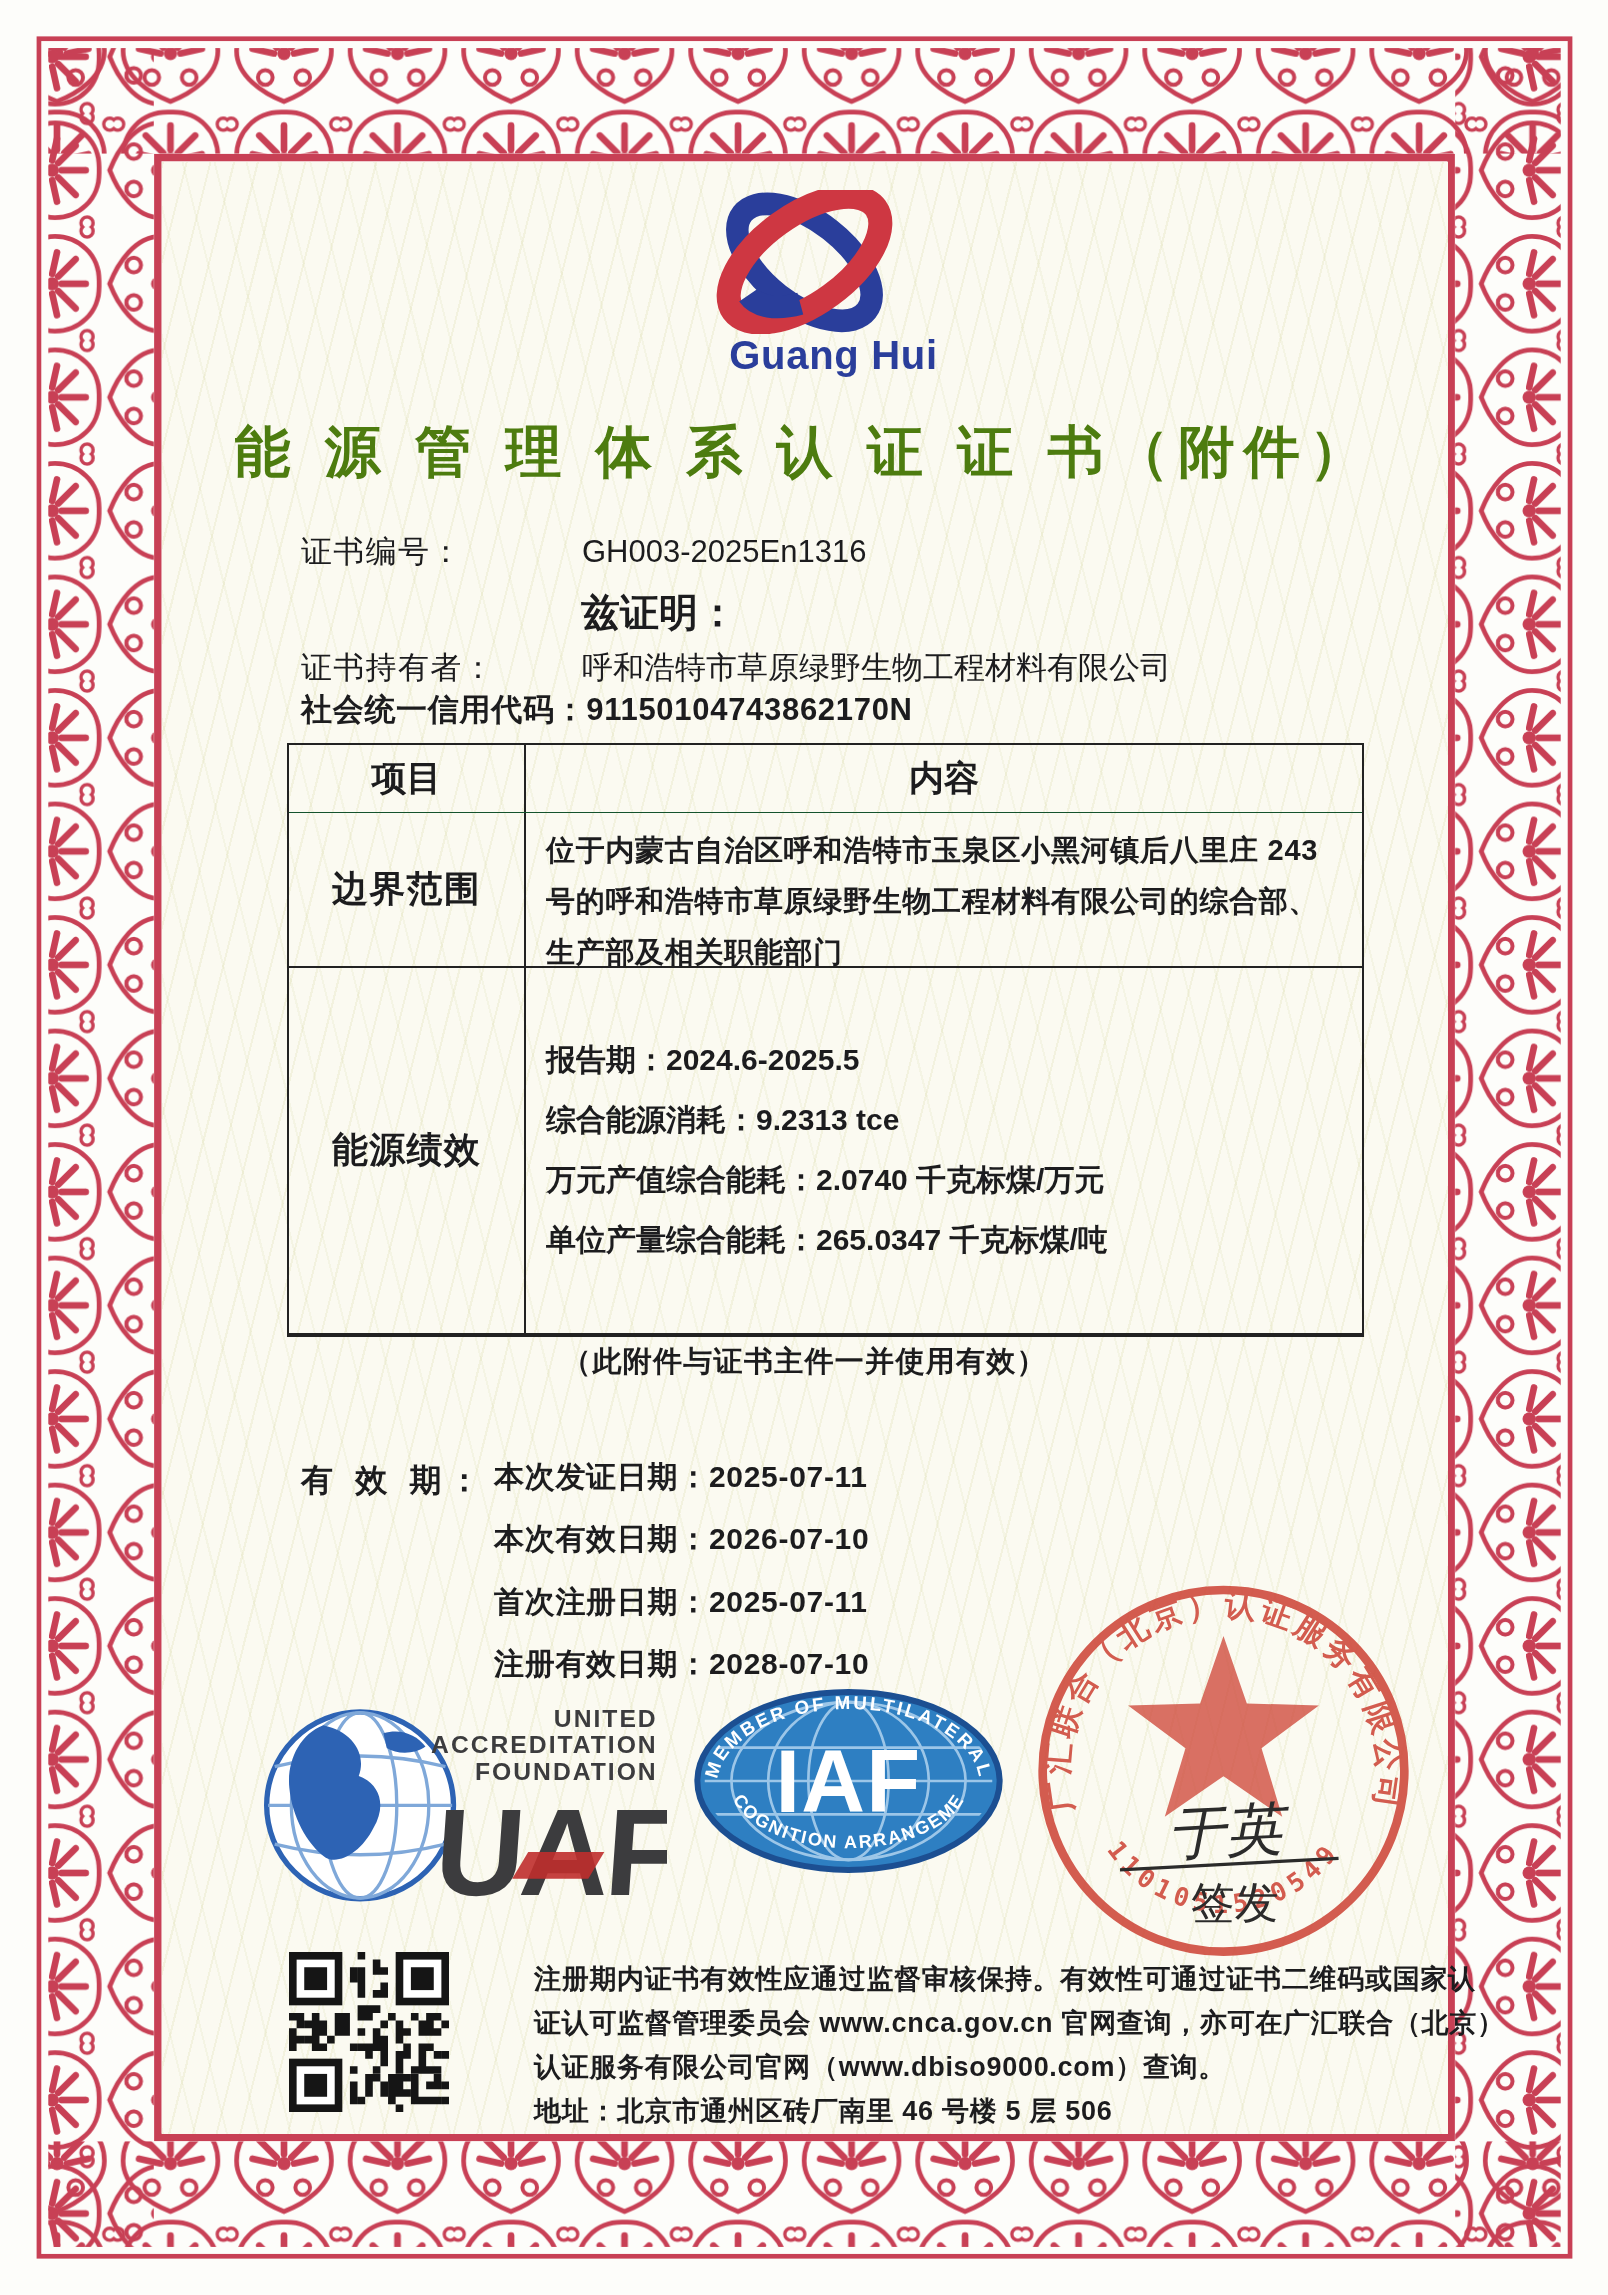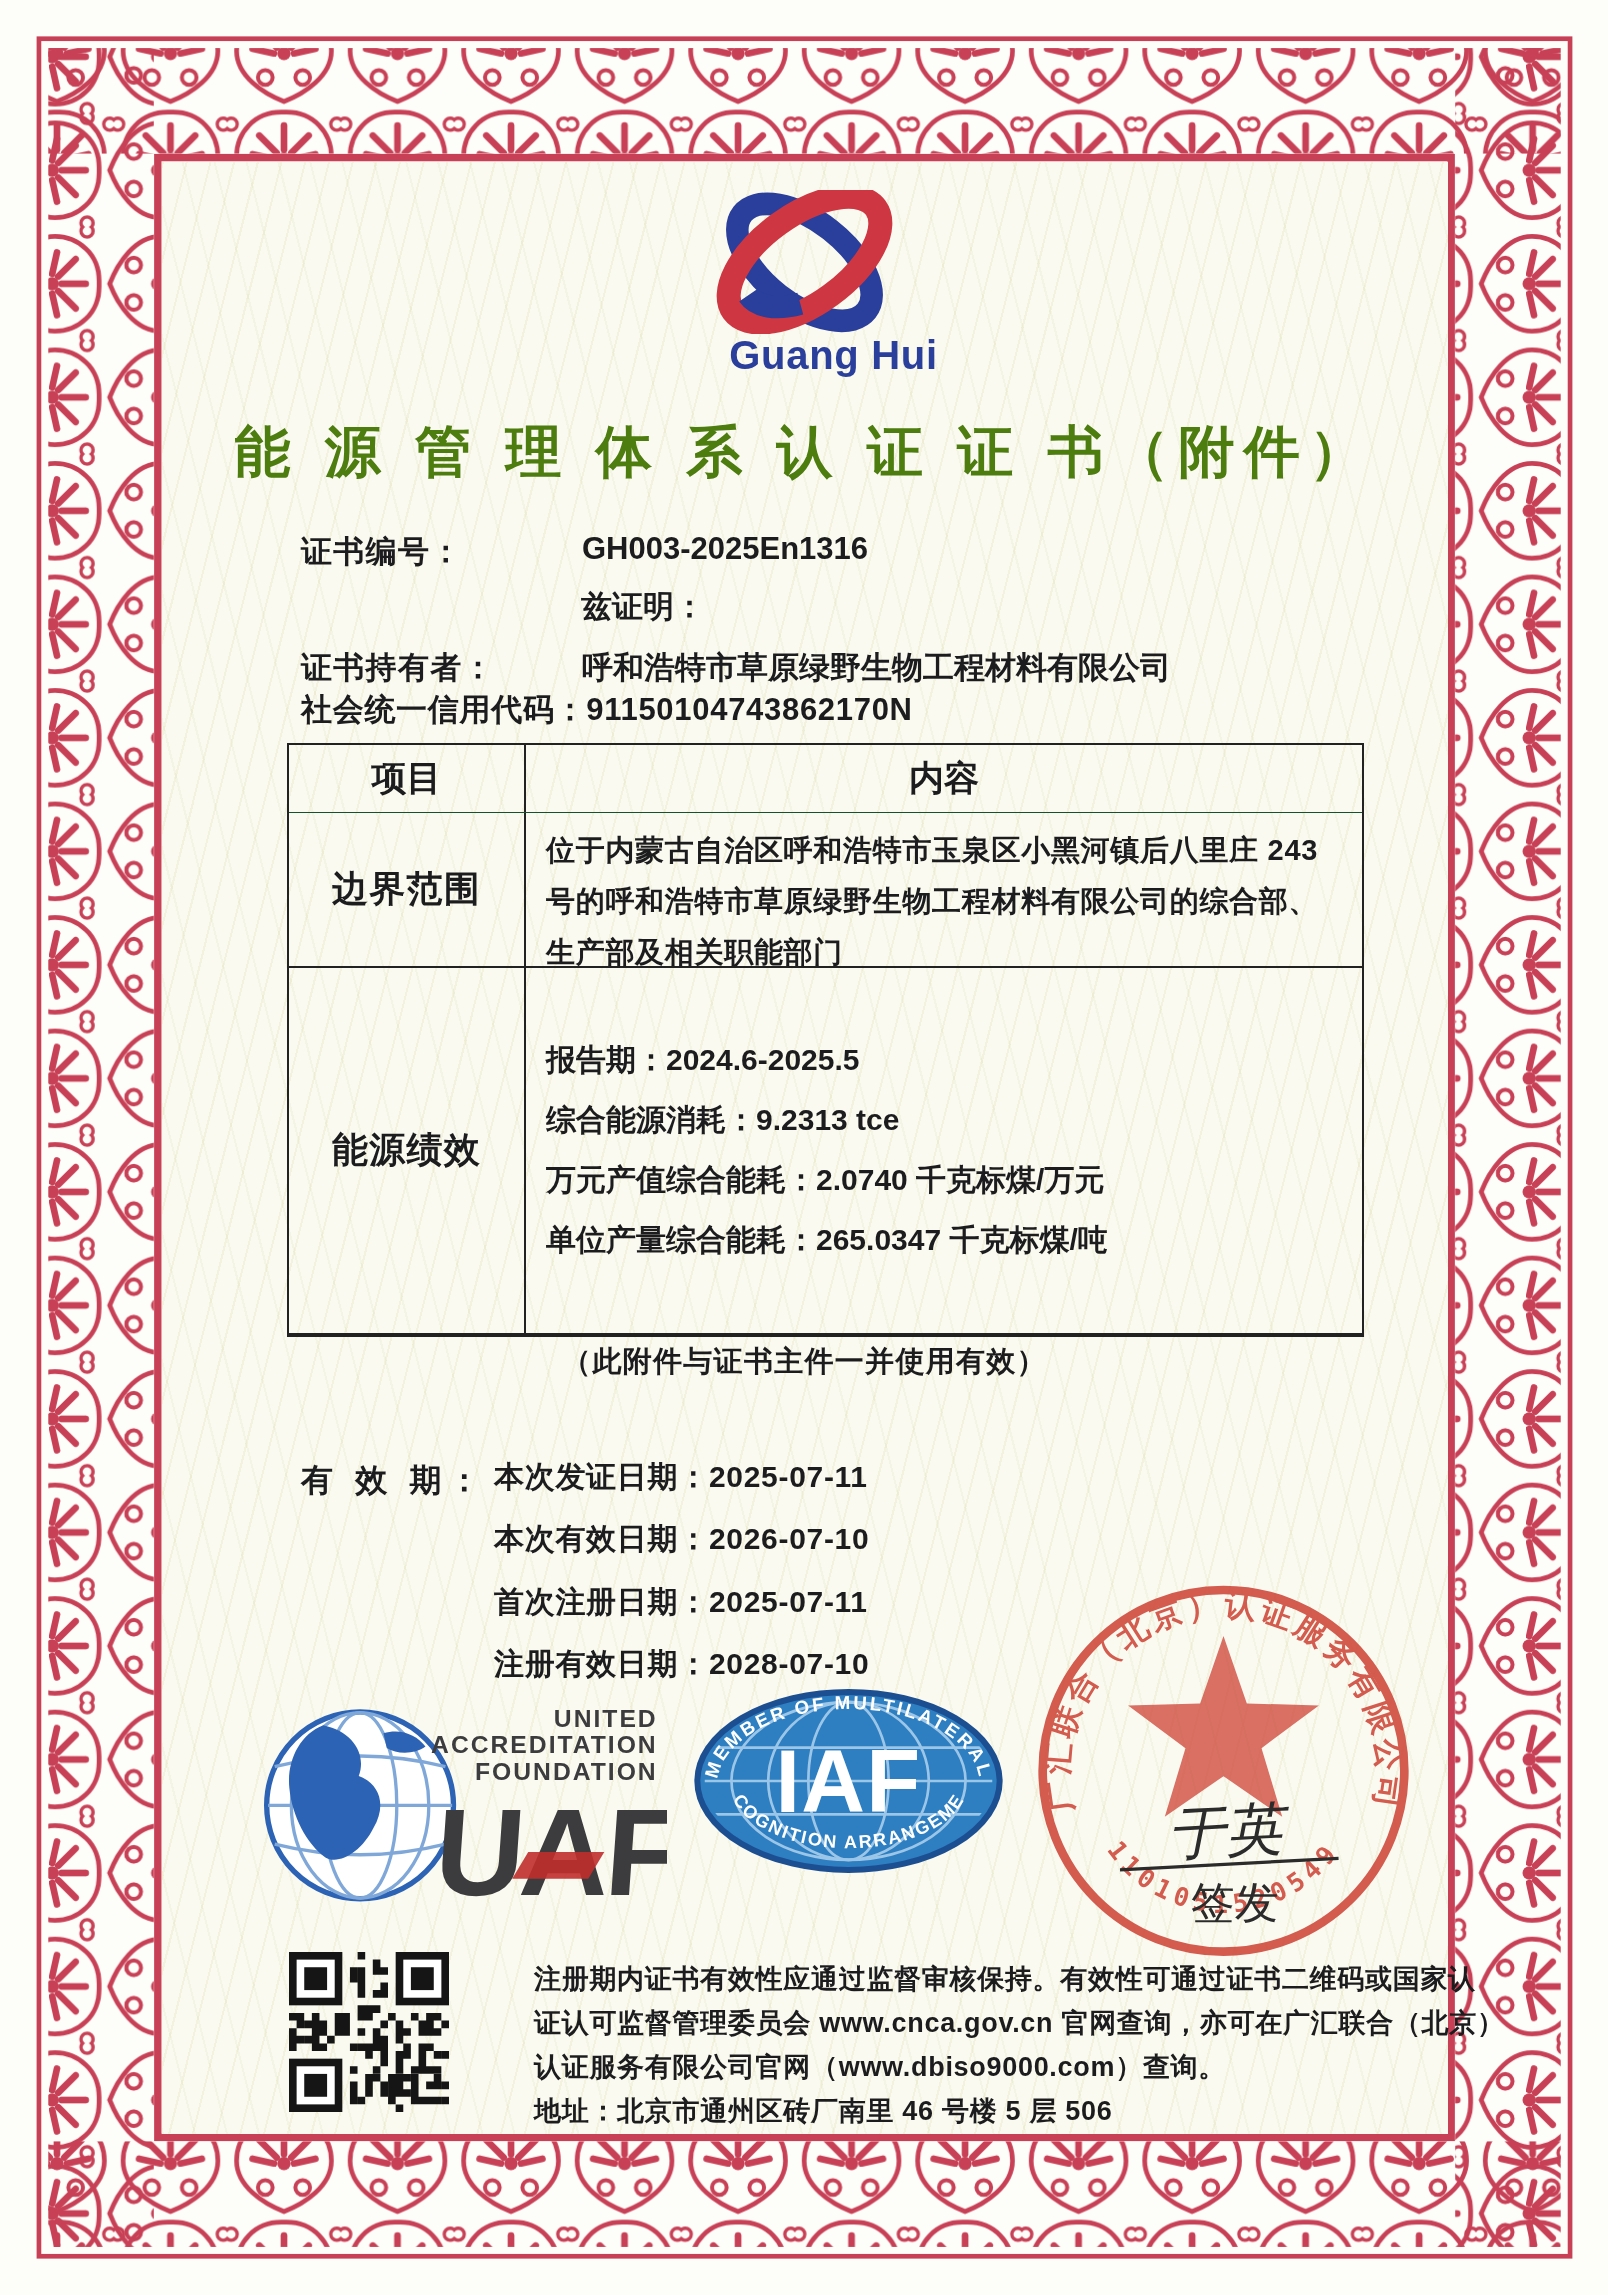--- a/index.html
+++ b/index.html
@@ -13,24 +13,24 @@
        repeating-linear-gradient(104deg, rgba(210,210,150,.20) 0 2px, rgba(255,255,255,0) 2px 23px),
        repeating-linear-gradient(76deg, rgba(205,210,150,.14) 0 2px, rgba(255,255,255,0) 2px 31px);}
   
   #logo-rings{left:671px;top:190px;}
   #logo-name{left:0;top:333px;width:1609px;text-align:center;
      font-size:40px;font-weight:bold;color:#2a3e9b;letter-spacing:0.7px;margin-left:29px;}
   
   #cert-title{left:167px;top:415px;width:1275px;text-align:center;
      font-size:56px;font-weight:bold;letter-spacing:9.4px;color:#4d7c0f;}
   
-  .frow{display:flex;align-items:flex-start;font-weight:bold;font-size:31px;}
+  .frow{display:flex;align-items:center;font-weight:normal;font-size:31px;}
   .flabel{width:281px;letter-spacing:1.3px;}
   #row-certno{left:301px;top:531px;}
-  #row-hereby{left:581px;top:586px;font-size:31px;font-weight:bold;}
+  #row-hereby{left:581px;top:586px;font-size:39px;font-weight:bold;}
   #row-holder{left:301px;top:638px;margin-top:9px;}
   #row-credit{left:301px;top:689px;font-size:31px;font-weight:bold;letter-spacing:0.7px;}
   
   #info-table{left:287px;top:743px;width:1077px;height:594px;
      border:2px solid #222;border-bottom-width:4px;display:flex;flex-direction:column;
      background:transparent;box-sizing:border-box;}
   .trow{display:flex;box-sizing:border-box;}
   .tcell-item{width:237px;border-right:2px solid #222;display:flex;align-items:center;justify-content:center;
      font-weight:bold;box-sizing:border-box;}
   .tcell-content{flex:1;box-sizing:border-box;}

